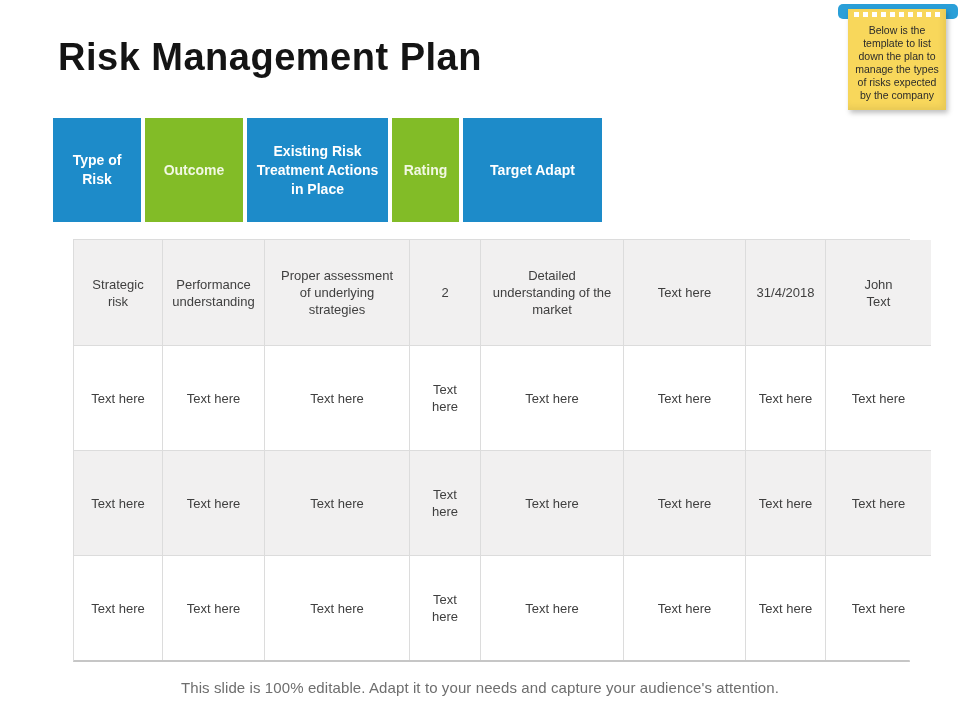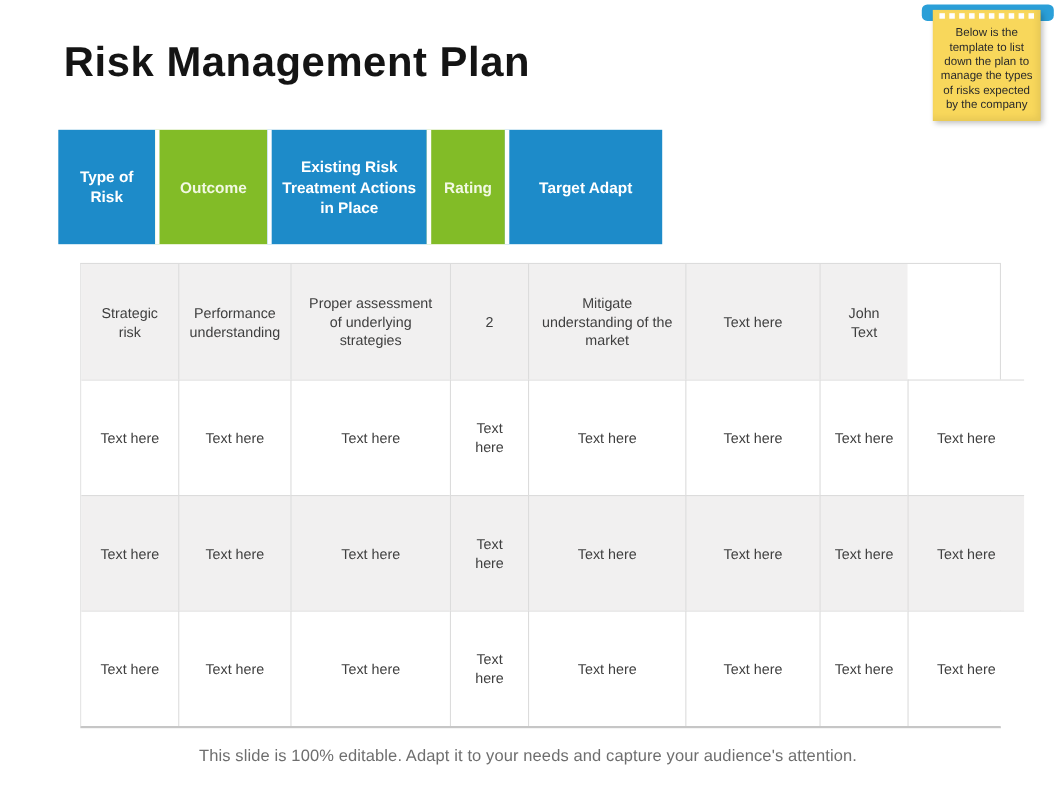--- a/index.html
+++ b/index.html
@@ -95,22 +95,23 @@
         <div class="hcell blue">Existing Risk Treatment Actions in Place</div>
         <div class="hcell green">Rating</div>
         <div class="hcell blue">Target Adapt</div>
       </div>
     <div class="rm-body">
         <div class="rm-row trow gray">
           <div class="cell">Strategic risk</div>
           <div class="cell">Performance understanding</div>
           <div class="cell">Proper assessment of underlying strategies</div>
           <div class="cell">2</div>
-          <div class="cell">Mitigate understanding of the market</div>
+          <div class="cell">Detailed understanding of the market</div>
           <div class="cell">Text here</div>
+          <div class="cell">31/4/2018</div>
           <div class="cell">John
 Text</div>
         </div>
         <div class="rm-row trow white">
           <div class="cell">Text here</div>
           <div class="cell">Text here</div>
           <div class="cell">Text here</div>
           <div class="cell">Text here</div>
           <div class="cell">Text here</div>
           <div class="cell">Text here</div>

